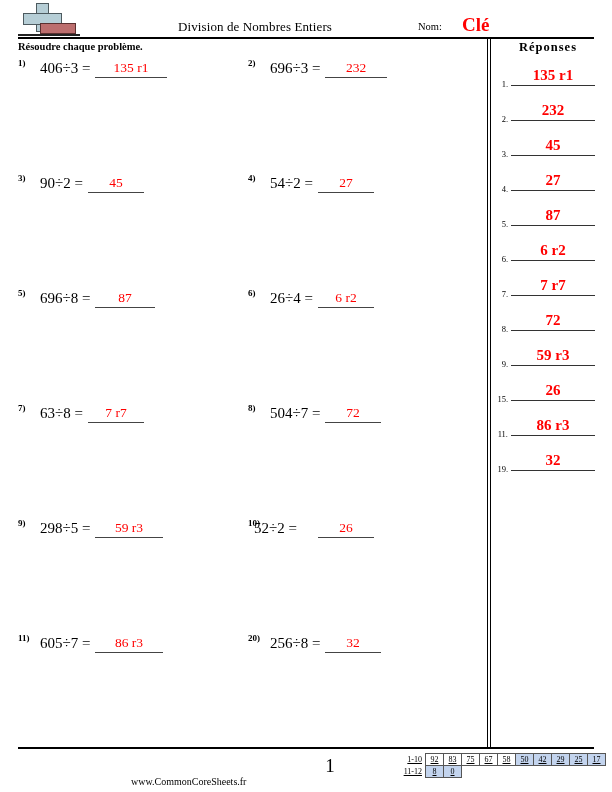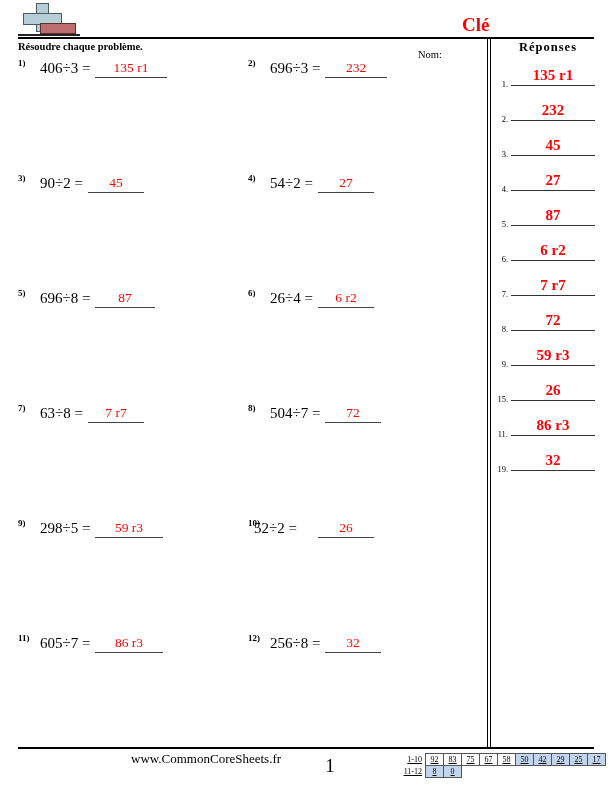--- a/index.html
+++ b/index.html
@@ -65,21 +65,20 @@
     left: 130px; top: 19px;
     width: 250px;
     text-align: center;
     font-size: 13px;
     letter-spacing: 0.1px;
   }
   #name-label {
     position: absolute;
     left: 418px; top: 21px;
     font-size: 10.5px;
-    margin-top: 28px;
   }
   #name-value {
     position: absolute;
     left: 462px; top: 14px;
     font-size: 19px;
     font-weight: bold;
     color: #ff0000;
     font-family: "Liberation Serif", serif;
   }
   #rule-top {
@@ -213,22 +212,22 @@
     display: block;
     width: 100%;
     text-align: center;
     line-height: 19px;
     font-size: 13px;
     font-weight: bold;
     color: #000000;
   }
   #site-url {
     position: absolute;
-    left: 131px; top: 751px;
-    font-size: 13px;
+    left: 131px; top: 776px;
+    font-size: 10px;
   }
   #page-number {
     position: absolute;
     left: 305px; top: 755px;
     width: 50px;
     text-align: center;
     font-size: 19px;
   }
   #scoregrid {
     position: absolute;
@@ -271,20 +270,21 @@
 
   <div id="header">
 
     <div id="logo-mark">
       <div class="plus-v"></div>
       <div class="plus-h"></div>
       <div class="bar-red"></div>
       <div class="baseline"></div>
     </div>
 
+    <div id="header-title">Division de Nombres Entiers</div>
     <div id="name-label">Nom:</div>
     <div id="name-value">Clé</div>
   </div>
 
   <div id="rule-top"></div>
 
   <div id="instruction">Résoudre chaque problème.</div>
   <div id="answers-heading">Réponses</div>
 
   <div id="divider-top"></div>
@@ -340,21 +340,21 @@
         <span class="num" style="left: 0px;">10)</span>
         <span class="expr" style="left: 6px;">52÷2 =</span>
         <span class="ansline" style="left: 70px; width: 56px;">26</span>
       </div>
       <div class="prob" style="left: 18px; top: 575px;">
         <span class="num" style="left: 0px;">11)</span>
         <span class="expr" style="left: 22px;">605÷7 =</span>
         <span class="ansline" style="left: 77px; width: 68px;">86 r3</span>
       </div>
       <div class="prob" style="left: 248px; top: 575px;">
-        <span class="num" style="left: 0px;">12)</span>
+        <span class="num" style="left: 0px;">20)</span>
         <span class="expr" style="left: 22px;">256÷8 =</span>
         <span class="ansline" style="left: 77px; width: 56px;">32</span>
       </div>
     </div>
 
   <div id="answerkey">
       <div class="ansrow" style="top: 0px;">
         <span class="idx">1.</span>
         <span class="val">135 r1</span>
       </div>

